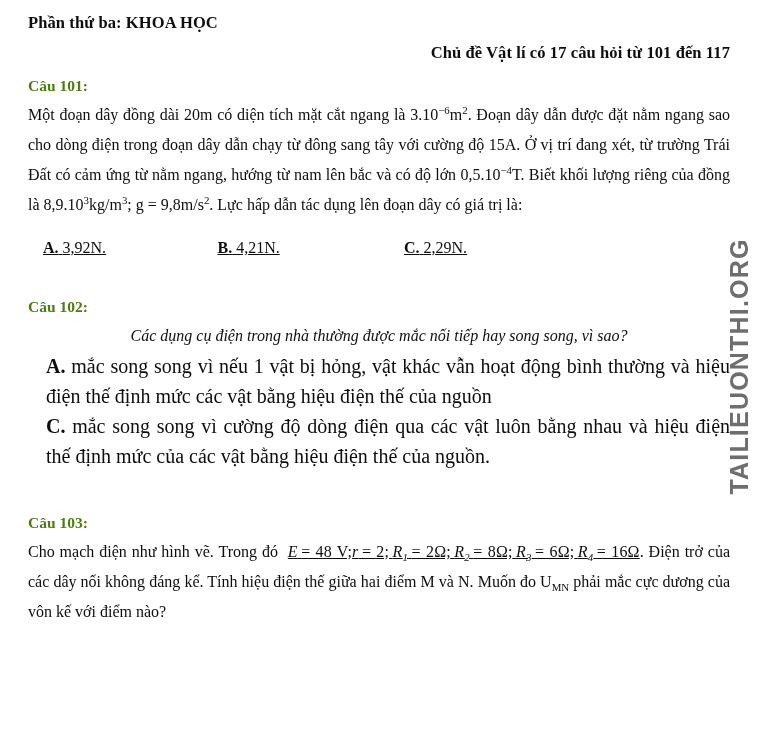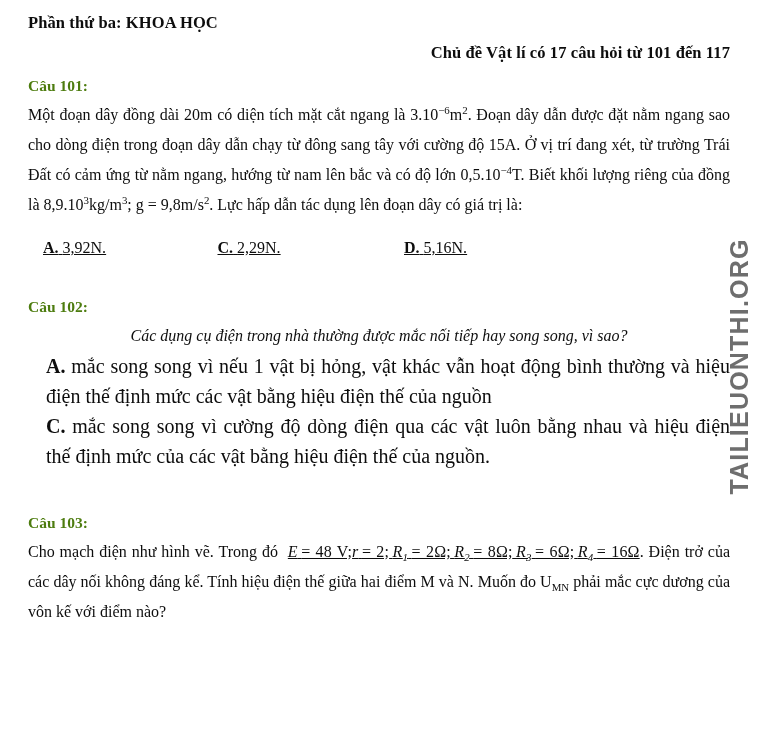--- a/index.html
+++ b/index.html
@@ -124,22 +124,22 @@
   <div class="doc-title">Phần thứ ba: KHOA HỌC</div>
   <div class="doc-subtitle">Chủ đề Vật lí có 17 câu hỏi từ 101 đến 117</div>
 
   <div class="q-label">Câu 101:</div>
   <div class="q-body"><span>Một đoạn dây đồng dài 20m có diện tích mặt cắt ngang là 3.10</span><sup>−6</sup><span>m</span><sup>2</sup><span>. Đoạn dây dẫn được đặt nằm ngang sao cho dòng điện trong đoạn dây dẫn chạy từ đông sang tây với cường độ 15A. Ở vị trí đang xét, từ trường Trái Đất có cảm ứng từ nằm ngang, hướng từ nam lên bắc và có độ lớn 0,5.10</span><sup>−4</sup><span>T. Biết khối lượng riêng của đồng là 8,9.10</span><sup>3</sup><span>kg/m</span><sup>3</sup><span>; g = 9,8m/s</span><sup>2</sup><span>. Lực hấp dẫn tác dụng lên đoạn dây có giá trị là:</span></div>
 
   <div class="gap-sm"></div>
 
   <div class="opt-row">
     <div class="opt-col"><span class="opt-letter">A.</span> <span>3,92N.</span></div>
+    <div class="opt-col"><span class="opt-letter">B.</span> <span>4,21N.</span></div>
     <div class="opt-col"><span class="opt-letter">C.</span> <span>2,29N.</span></div>
-    <div class="opt-col"><span class="opt-letter">D.</span> <span>5,16N.</span></div>
   </div>
 
   <div class="gap-md"></div>
 
   <div class="q-label">Câu 102:</div>
   <div class="q-body noj">Các dụng cụ điện trong nhà thường được mắc nối tiếp hay song song, vì sao?</div>
 
   <div class="opt-block"><span class="opt-letter">A.</span> <span>mắc song song vì nếu 1 vật bị hỏng, vật khác vẫn hoạt động bình thường và hiệu điện thế định mức các vật bằng hiệu điện thế của nguồn</span></div>
   <div class="opt-block"><span class="opt-letter">C.</span> <span>mắc song song vì cường độ dòng điện qua các vật luôn bằng nhau và hiệu điện thế định mức của các vật bằng hiệu điện thế của nguồn.</span></div>
 

